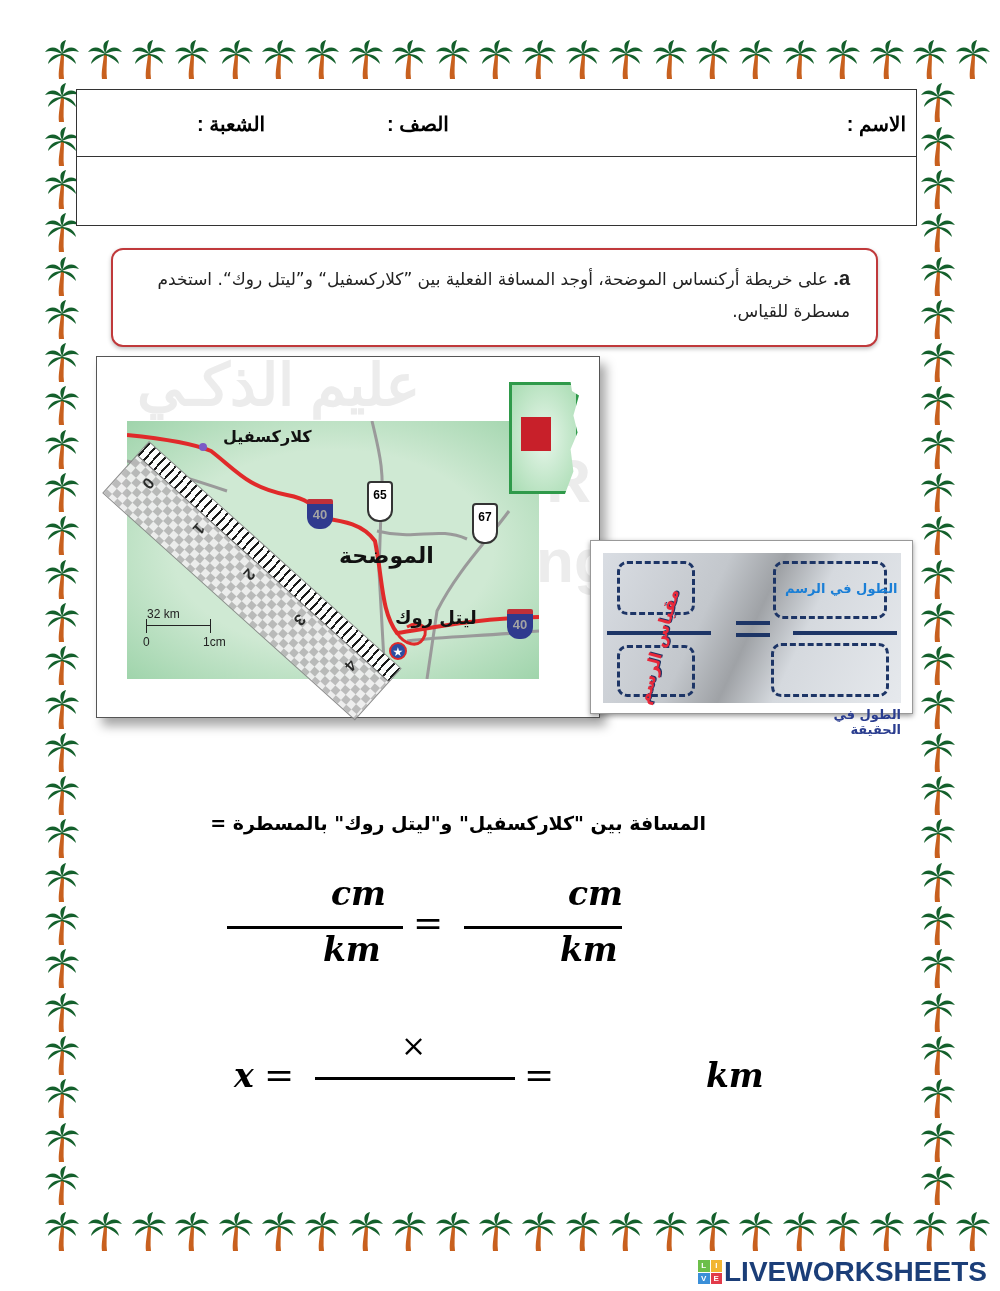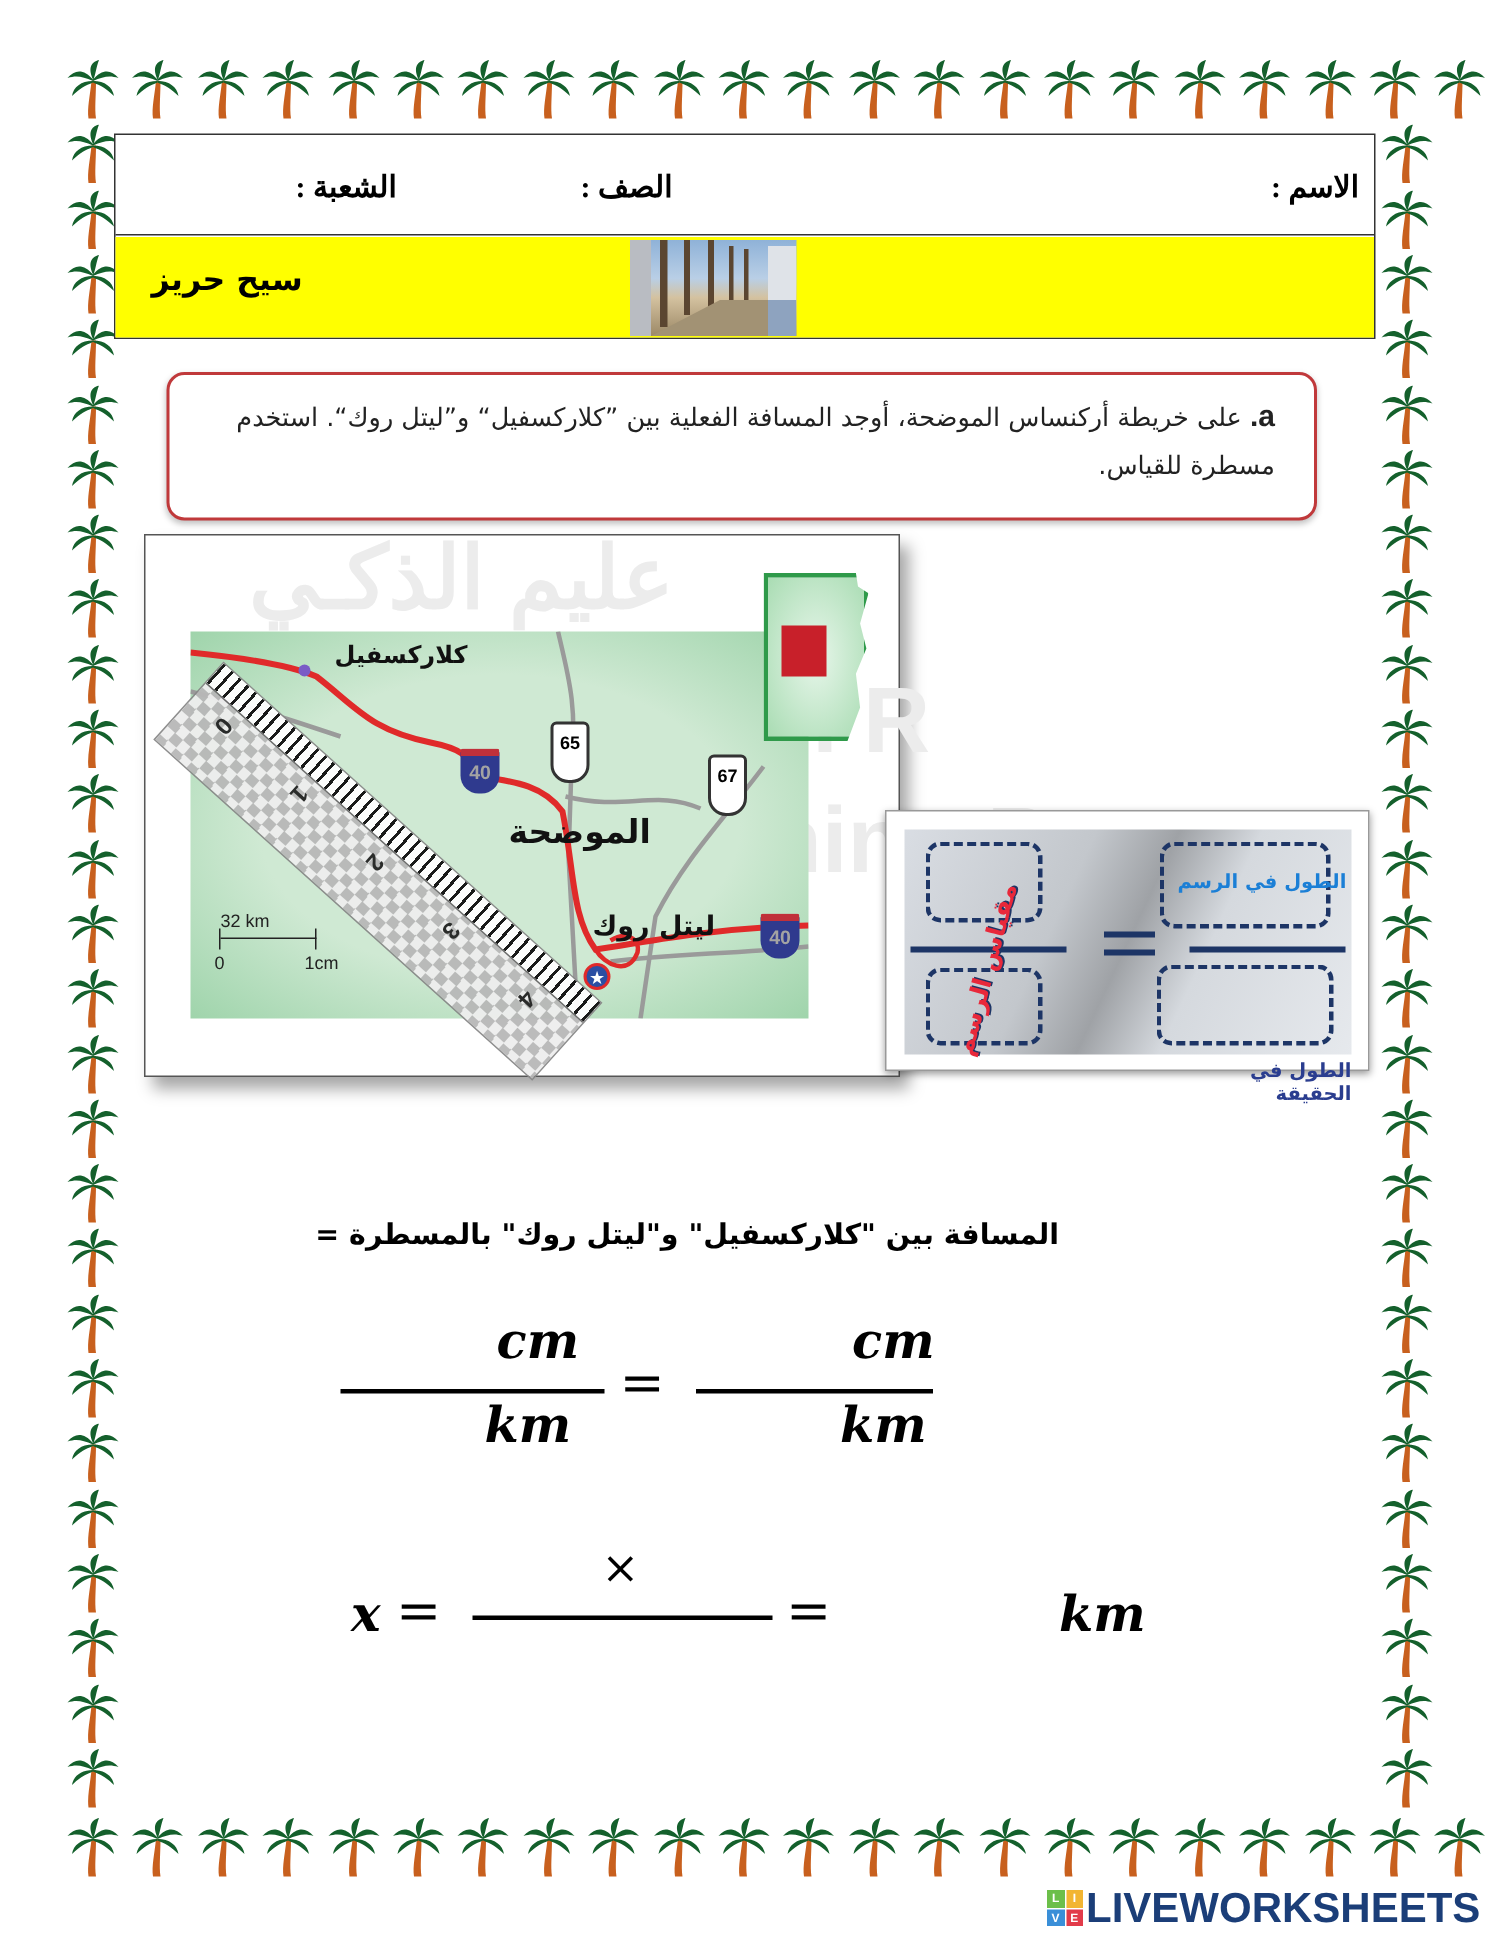--- a/index.html
+++ b/index.html
@@ -7,35 +7,35 @@
   body { position: relative; font-family: "DejaVu Sans", sans-serif; color: #000; }
 
   
   .palm { position: absolute; width: 36px; height: 40px; }
   .palm svg { width: 36px; height: 40px; display: block; }
 
   
   .header-box { position: absolute; left: 76px; top: 89px; width: 841px; height: 137px; border: 1.5px solid #333; background: #fff; }
   .header-row1 { position: absolute; left: 0; top: 0; width: 100%; height: 67px; border-bottom: 1.5px solid #333; }
   .header-row2 { position: absolute; left: 0; top: 68px; width: 100%; height: 67px; background: #ffff00; }
-  .hlabel { position: absolute; top: 22px; font-family: Liberation Serif, serif; font-weight: bold; font-size: 20px; direction: rtl; }
+  .hlabel { position: absolute; top: 22px; font-family: Liberation Sans, sans-serif; font-weight: bold; font-size: 20px; direction: rtl; }
   .lbl-name { right: 10px; }
   .lbl-class { left: 310px; }
   .lbl-section { left: 120px; }
   .school-name { position: absolute; left: 24px; top: 16px; font-weight: bold; font-size: 21px; direction: rtl; }
   .photo { position: absolute; left: 343px; top: 2px; width: 111px; height: 64px; overflow: hidden; background: linear-gradient(180deg, #8fb2d8 0%, #b9cfe6 40%, #d4c2a0 60%, #9c8866 100%); }
 
   
   .q-card { position: absolute; left: 111px; top: 248px; width: 767px; height: 99px; border: 2px solid #c0393b; border-radius: 12px; background: #fff; box-shadow: 0 2px 4px rgba(0,0,0,0.25); }
   .q-text { position: absolute; right: 26px; top: 12px; width: 710px; direction: rtl; text-align: right; font-size: 17px; line-height: 32px; color: #222; }
   .q-letter { font-weight: bold; font-family: "Liberation Sans", sans-serif; font-size: 20px; }
 
   
   .map-card { position: absolute; left: 96px; top: 356px; width: 504px; height: 362px; background: #fff; border: 1px solid #555; box-shadow: 6px 8px 10px rgba(0,0,0,0.35); }
-  .watermark { position: absolute; left: 60px; color: #ececec; font-family: "Liberation Sans", sans-serif; font-weight: bold; white-space: nowrap; margin-left: 29px; }
+  .watermark { position: absolute; left: 60px; color: #ececec; font-family: "Liberation Sans", sans-serif; font-weight: bold; white-space: nowrap; }
   .map-area { position: absolute; left: 30px; top: 64px; width: 412px; height: 258px; background: radial-gradient(ellipse at center, #cfe9d3 55%, #9fd4ab 100%); overflow: visible; }
   .map-svg { position: absolute; left: 0; top: 0; }
   .city { position: absolute; font-weight: bold; font-size: 16px; direction: rtl; color: #111; }
   .shield { position: absolute; width: 26px; height: 41px; background: #fff; border: 2px solid #333; border-radius: 4px 4px 12px 12px; font-size: 12px; font-weight: bold; text-align: center; line-height: 24px; font-family: "Liberation Sans", sans-serif; }
   .interstate { position: absolute; width: 26px; height: 30px; background: #2f3a8e; border-top: 5px solid #c0303a; border-radius: 2px 2px 12px 12px; color: #a3a3a3; font-size: 13px; font-weight: bold; text-align: center; line-height: 22px; font-family: "Liberation Sans", sans-serif; }
   .scale { position: absolute; left: 18px; top: 188px; width: 80px; height: 44px; font-family: "Liberation Sans", sans-serif; font-size: 12px; color: #222; }
   .scale .bar { position: absolute; left: 2px; top: 16px; width: 64px; border-top: 1.5px solid #222; }
   .scale .tl { position: absolute; left: 1px; top: 10px; height: 14px; border-left: 1.5px solid #222; }
   .scale .tr { position: absolute; left: 65px; top: 10px; height: 14px; border-left: 1.5px solid #222; }
   .ruler { position: absolute; left: 20px; top: 118px; width: 340px; height: 70px; transform: rotate(42deg); transform-origin: 0 0; background:
@@ -1035,38 +1035,20 @@
       </svg>
     </div>
   </div>
 
 <div class="header-box">
   <div class="header-row1">
     <span class="hlabel lbl-name">الاسم :</span>
     <span class="hlabel lbl-class">الصف :</span>
     <span class="hlabel lbl-section">الشعبة :</span>
   </div>
-  <div class="header-row2">
-    <span class="school-name">سيح حريز</span>
-    <div class="photo">
-      <svg width="111" height="64" viewBox="0 0 111 64">
-        <rect x="0" y="0" width="14" height="64" fill="#b9bcc2"></rect>
-        <rect x="92" y="4" width="19" height="60" fill="#dfe3e8"></rect>
-        <rect x="92" y="40" width="19" height="24" fill="#8ea3bf"></rect>
-        <g fill="#5b4631">
-          <rect x="20" y="0" width="5" height="58"></rect>
-          <rect x="36" y="0" width="4" height="50"></rect>
-          <rect x="52" y="0" width="4" height="46"></rect>
-          <rect x="66" y="4" width="3" height="40"></rect>
-          <rect x="76" y="6" width="3" height="36"></rect>
-        </g>
-        <polygon points="14,64 60,40 92,40 92,64" fill="#a29274"></polygon>
-      </svg>
-    </div>
-  </div>
 </div>
 
 <div class="q-card">
   <div class="q-text">
     <span class="q-letter">a.</span>
     <span>على خريطة أركنساس الموضحة، أوجد المسافة الفعلية بين ”كلاركسفيل“ و”ليتل روك“. استخدم مسطرة للقياس.</span>
   </div>
 </div>
 
 <div class="map-card">

